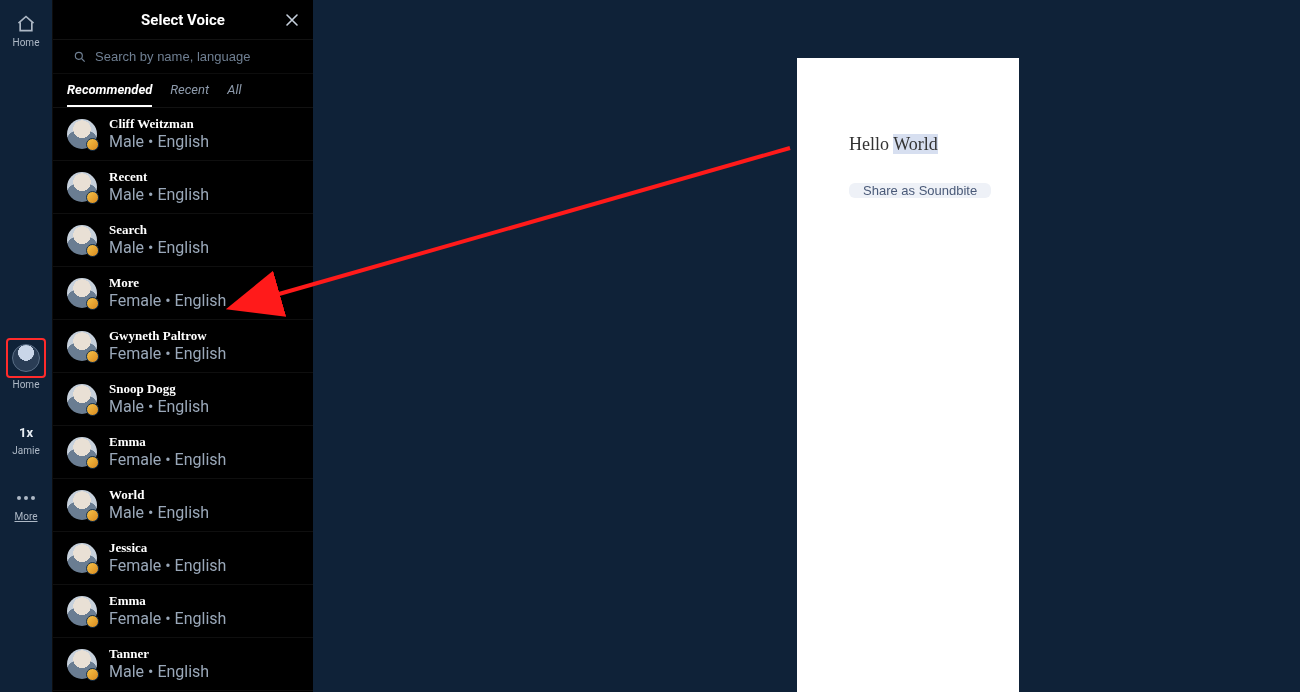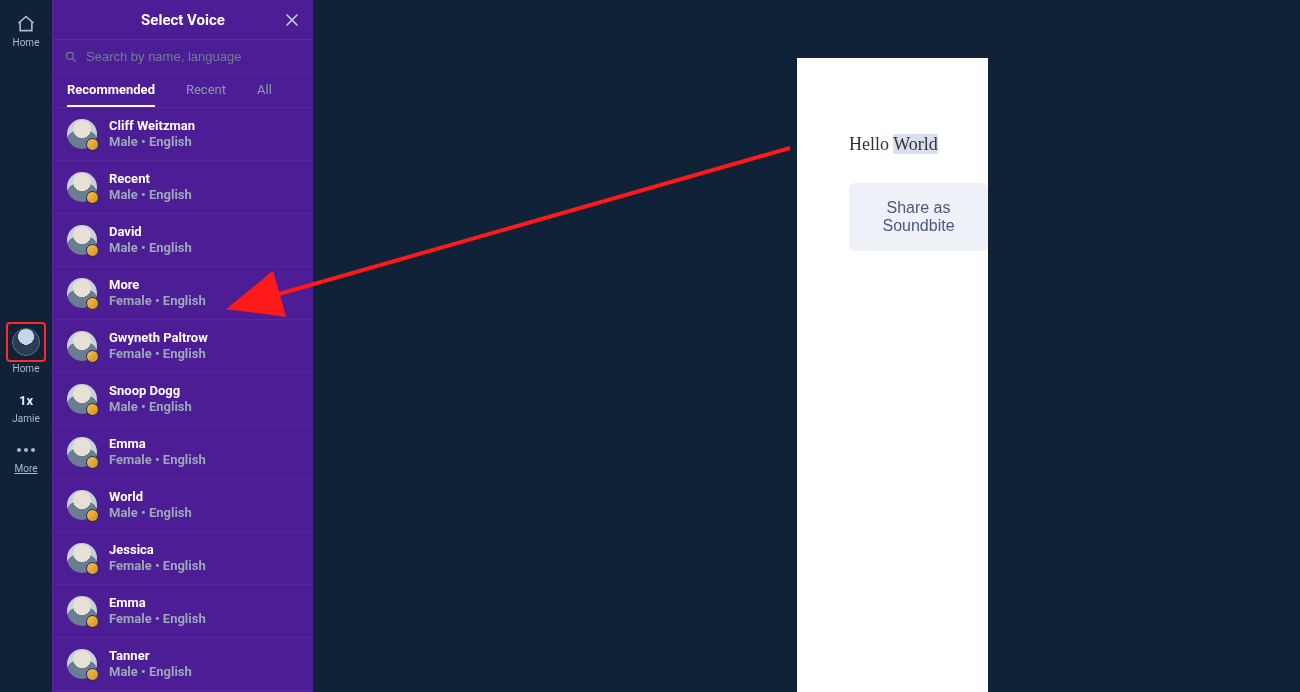--- a/index.html
+++ b/index.html
@@ -14,21 +14,21 @@
   
   .rail {
     position: absolute;
     left: 0; top: 0;
     width: 52px; height: 100%;
     background: #0f2238;
     display: flex;
     flex-direction: column;
     align-items: center;
     padding-top: 8px;
-    gap: 0;
+    gap: 16px;
   }
   .rail-item {
     width: 52px;
     display: flex;
     flex-direction: column;
     align-items: center;
     justify-content: center;
     cursor: pointer;
     font-size: 10px;
     color: #aeb9c6;
@@ -58,21 +58,21 @@
   }
   .rail-more-dots i {
     width: 4px; height: 4px; border-radius: 50%; background: #aeb9c6;
   }
 
   
   .panel {
     position: absolute;
     left: 52px; top: 0;
     width: 261px; height: 100%;
-    background: #4c1d95;
+    background: #000000;
     border-left: 1px solid rgba(255,255,255,0.05);
     display: flex; flex-direction: column;
   }
   .panel-header {
     height: 40px;
     display: flex; align-items: center; justify-content: center;
     position: relative;
     border-bottom: 1px solid rgba(255,255,255,0.07);
   }
   .panel-title {
@@ -80,39 +80,40 @@
   }
   .panel-close {
     position: absolute; right: 10px; top: 9px;
     width: 22px; height: 22px;
     display: flex; align-items: center; justify-content: center;
     cursor: pointer; color: #c6d0dc;
   }
   .search-row {
     height: 34px;
     display: flex; align-items: center;
-    padding: 0 11px;
+    padding: 0 20px;
     gap: 8px;
     color: #6f7f92;
     font-size: 13px;
     border-bottom: 1px solid rgba(255,255,255,0.05);
   }
   .search-row input {
     flex: 1; background: transparent; border: none; outline: none;
     color: #e6edf3; font-size: 13px;
   }
   .search-row input::placeholder { color: #6f7f92; }
 
   .tab-row {
     display: flex; align-items: flex-end;
-    gap: 31px;
+    gap: 18px;
     padding: 0 14px;
     height: 34px;
     border-bottom: 1px solid rgba(255,255,255,0.07);
     font-size: 13px;
+    font-style: italic;
   }
   .tab {
     height: 100%;
     display: flex; align-items: center;
     color: #8d9aab; cursor: pointer;
     border-bottom: 2px solid transparent;
   }
   .tab.active {
     color: #ffffff; font-weight: 700;
     border-bottom: 2px solid #ffffff;
@@ -137,49 +138,49 @@
                       radial-gradient(circle at 50% 90%, #6a7d92 0 55%, transparent 56%);
     overflow: hidden;
   }
   .badge {
     position: absolute; right: -2px; bottom: -2px;
     width: 13px; height: 13px; border-radius: 50%;
     background: linear-gradient(135deg,#f5c24a,#d98a1e);
     border: 1px solid #18324a;
   }
   .voice-meta { display: flex; flex-direction: column; line-height: 1.25; }
-  .voice-name { font-size: 13px; font-weight: 700; color: #ffffff; }
-  .voice-sub  { font-size: 13px; color: #9aa8b9; font-weight: bold; }
+  .voice-name { font-size: 13px; font-weight: 700; color: #ffffff; font-family: Liberation Serif, serif; }
+  .voice-sub  { font-size: 16px; color: #9aa8b9; }
 
   
   .doc {
     position: absolute;
     left: 797px; top: 58px;
-    width: 191px; height: 634px;
+    width: 222px; height: 634px;
     background: #ffffff;
     color: #2b2b2b;
     padding: 76px 0 0 0;
   }
   .doc-inner {
     padding: 0 0 0 52px;
   }
   .doc-text {
     font-family: Georgia, "Times New Roman", serif;
     font-size: 18px;
     color: #333;
   }
   .doc-text .plain { background: transparent; }
   .doc-text .sel {
     background: #d7dff0;
   }
   .share-btn {
     margin-top: 28px;
     display: inline-block;
-    padding: 16px 14px;
-    font-size: 16px;
+    padding: 0 14px;
+    font-size: 13px;
     color: #4a5a78;
     background: #eef1f7;
     border: none;
     border-radius: 6px;
     cursor: pointer;
   }
 
   
   .annotation {
     position: absolute;
@@ -270,21 +271,21 @@
           <div class="voice-name">Recent</div>
           <div class="voice-sub">Male • English</div>
         </div>
       </div>
       <div class="voice-row">
         <div class="avatar-wrap">
           <div class="avatar"></div>
           <div class="badge"></div>
         </div>
         <div class="voice-meta">
-          <div class="voice-name">David</div>
+          <div class="voice-name">Search</div>
           <div class="voice-sub">Male • English</div>
         </div>
       </div>
       <div class="voice-row">
         <div class="avatar-wrap">
           <div class="avatar"></div>
           <div class="badge"></div>
         </div>
         <div class="voice-meta">
           <div class="voice-name">More</div>

